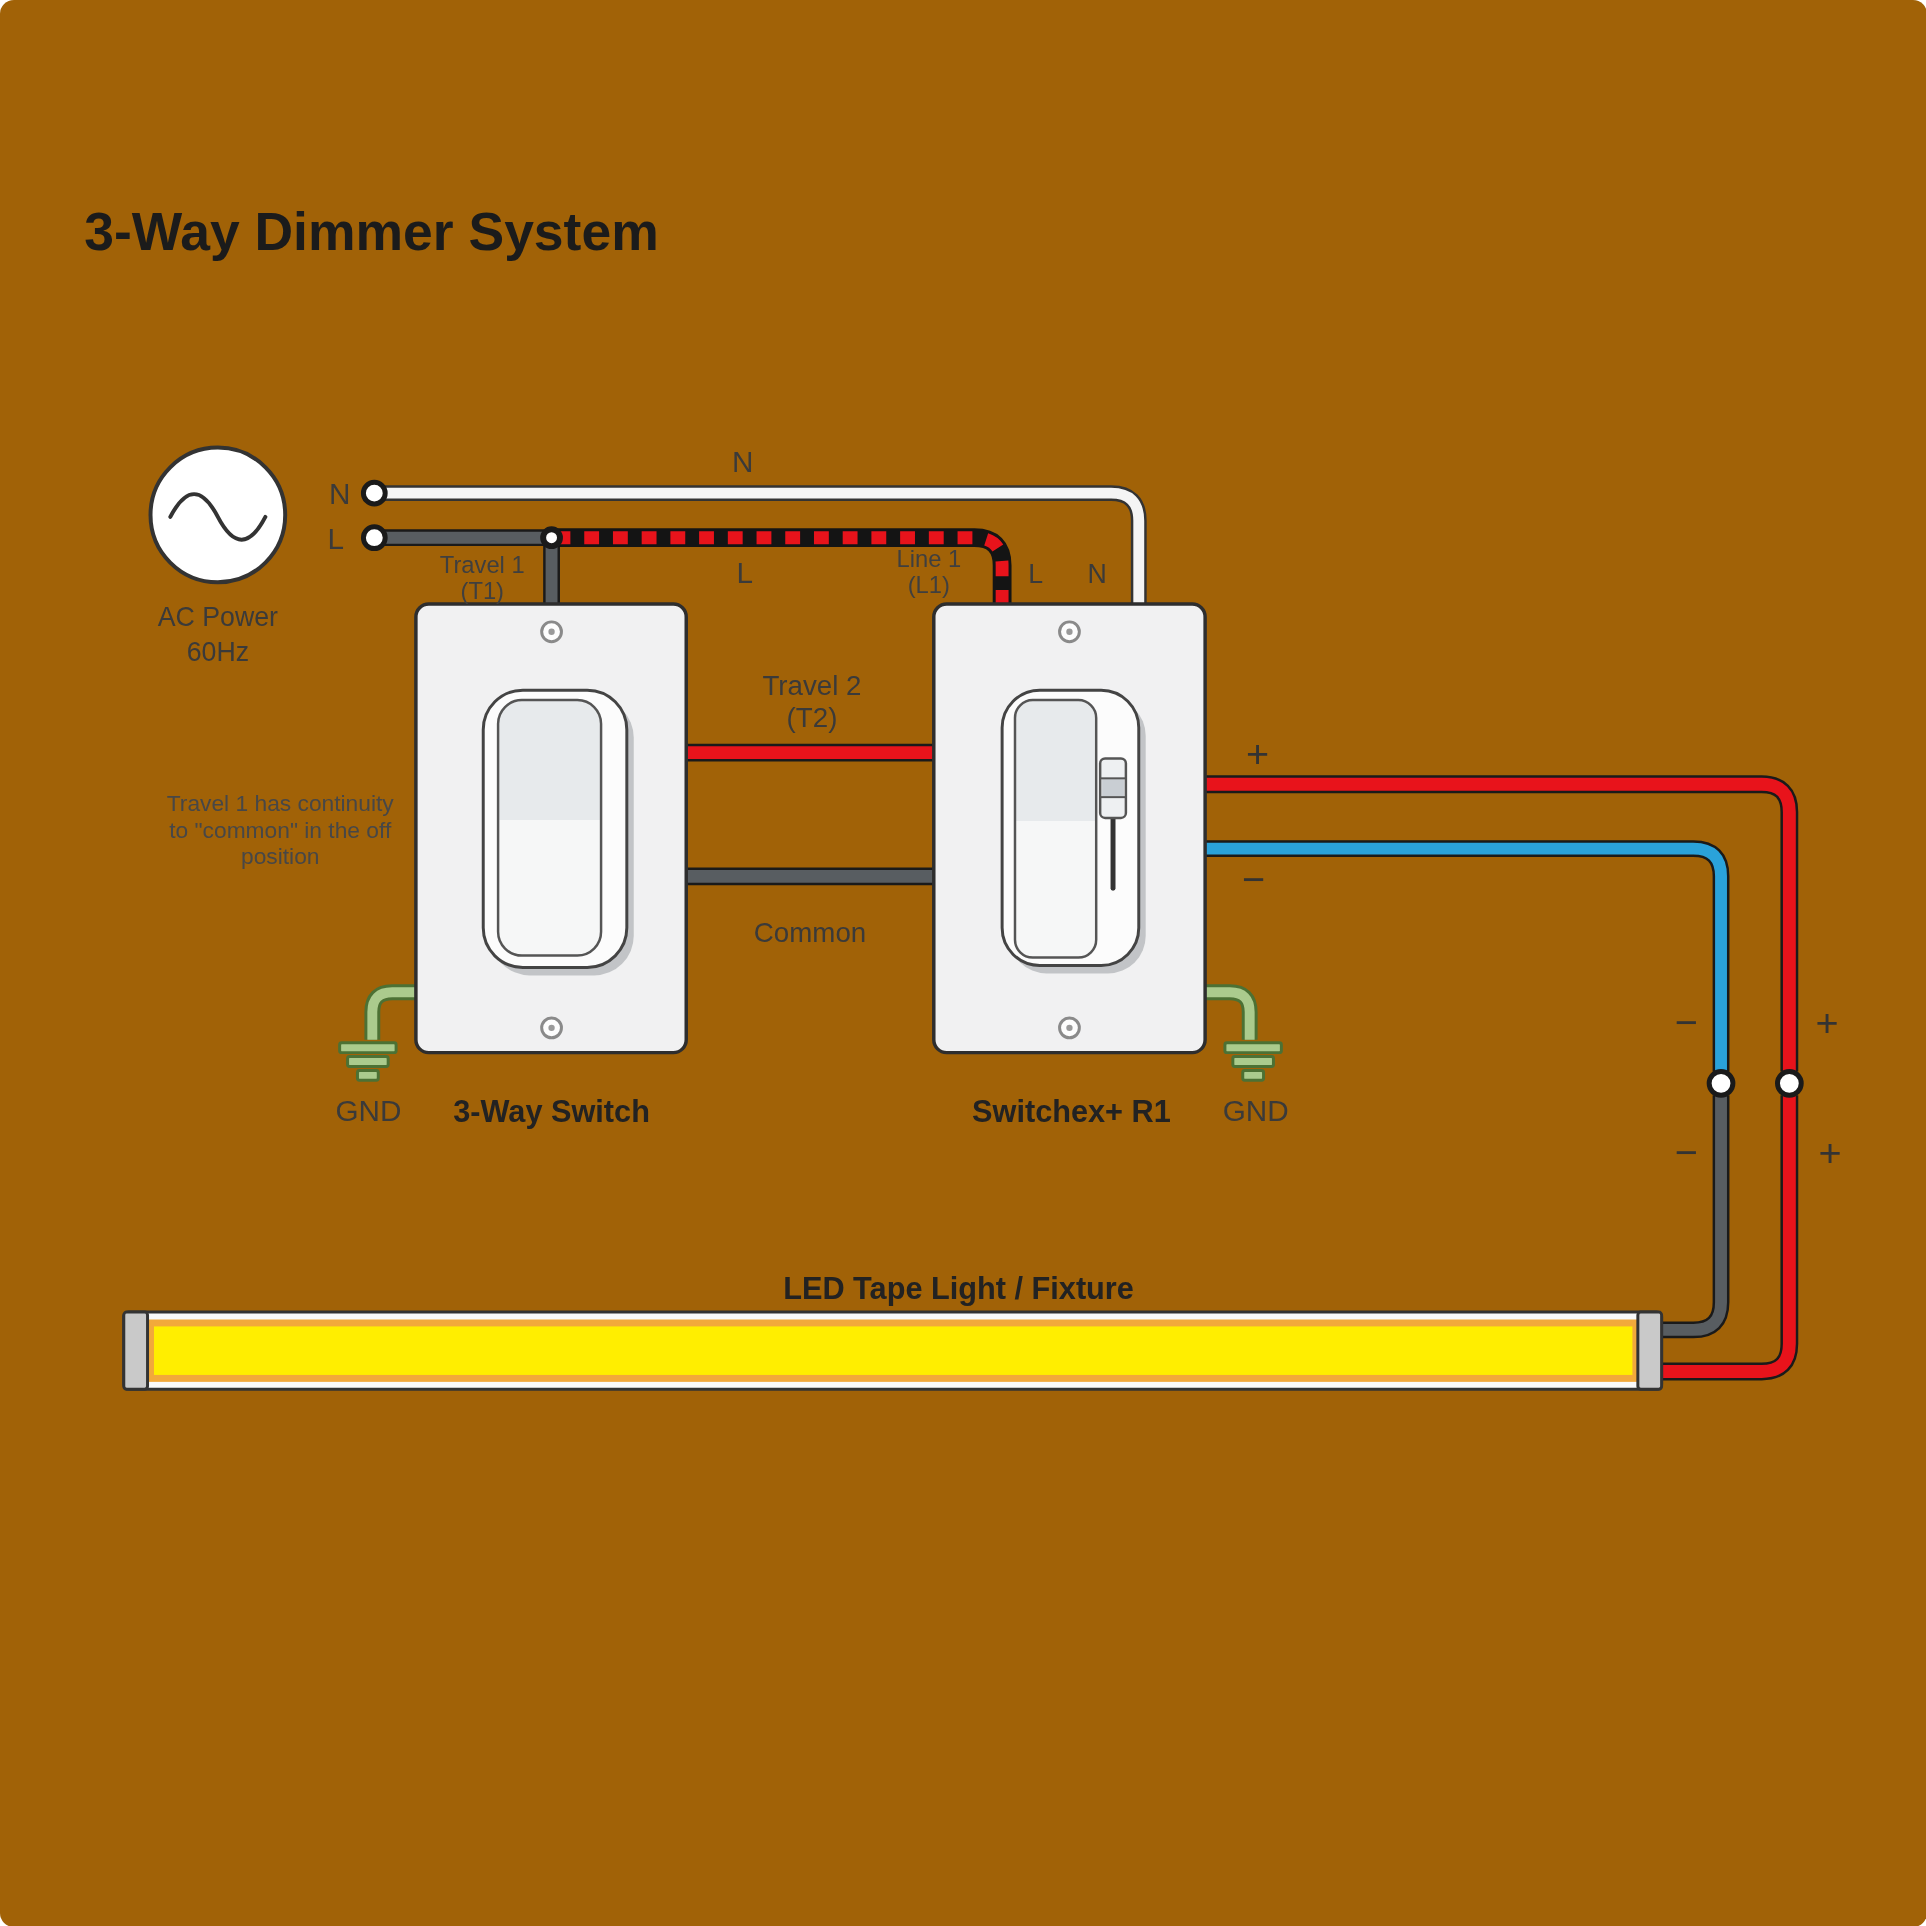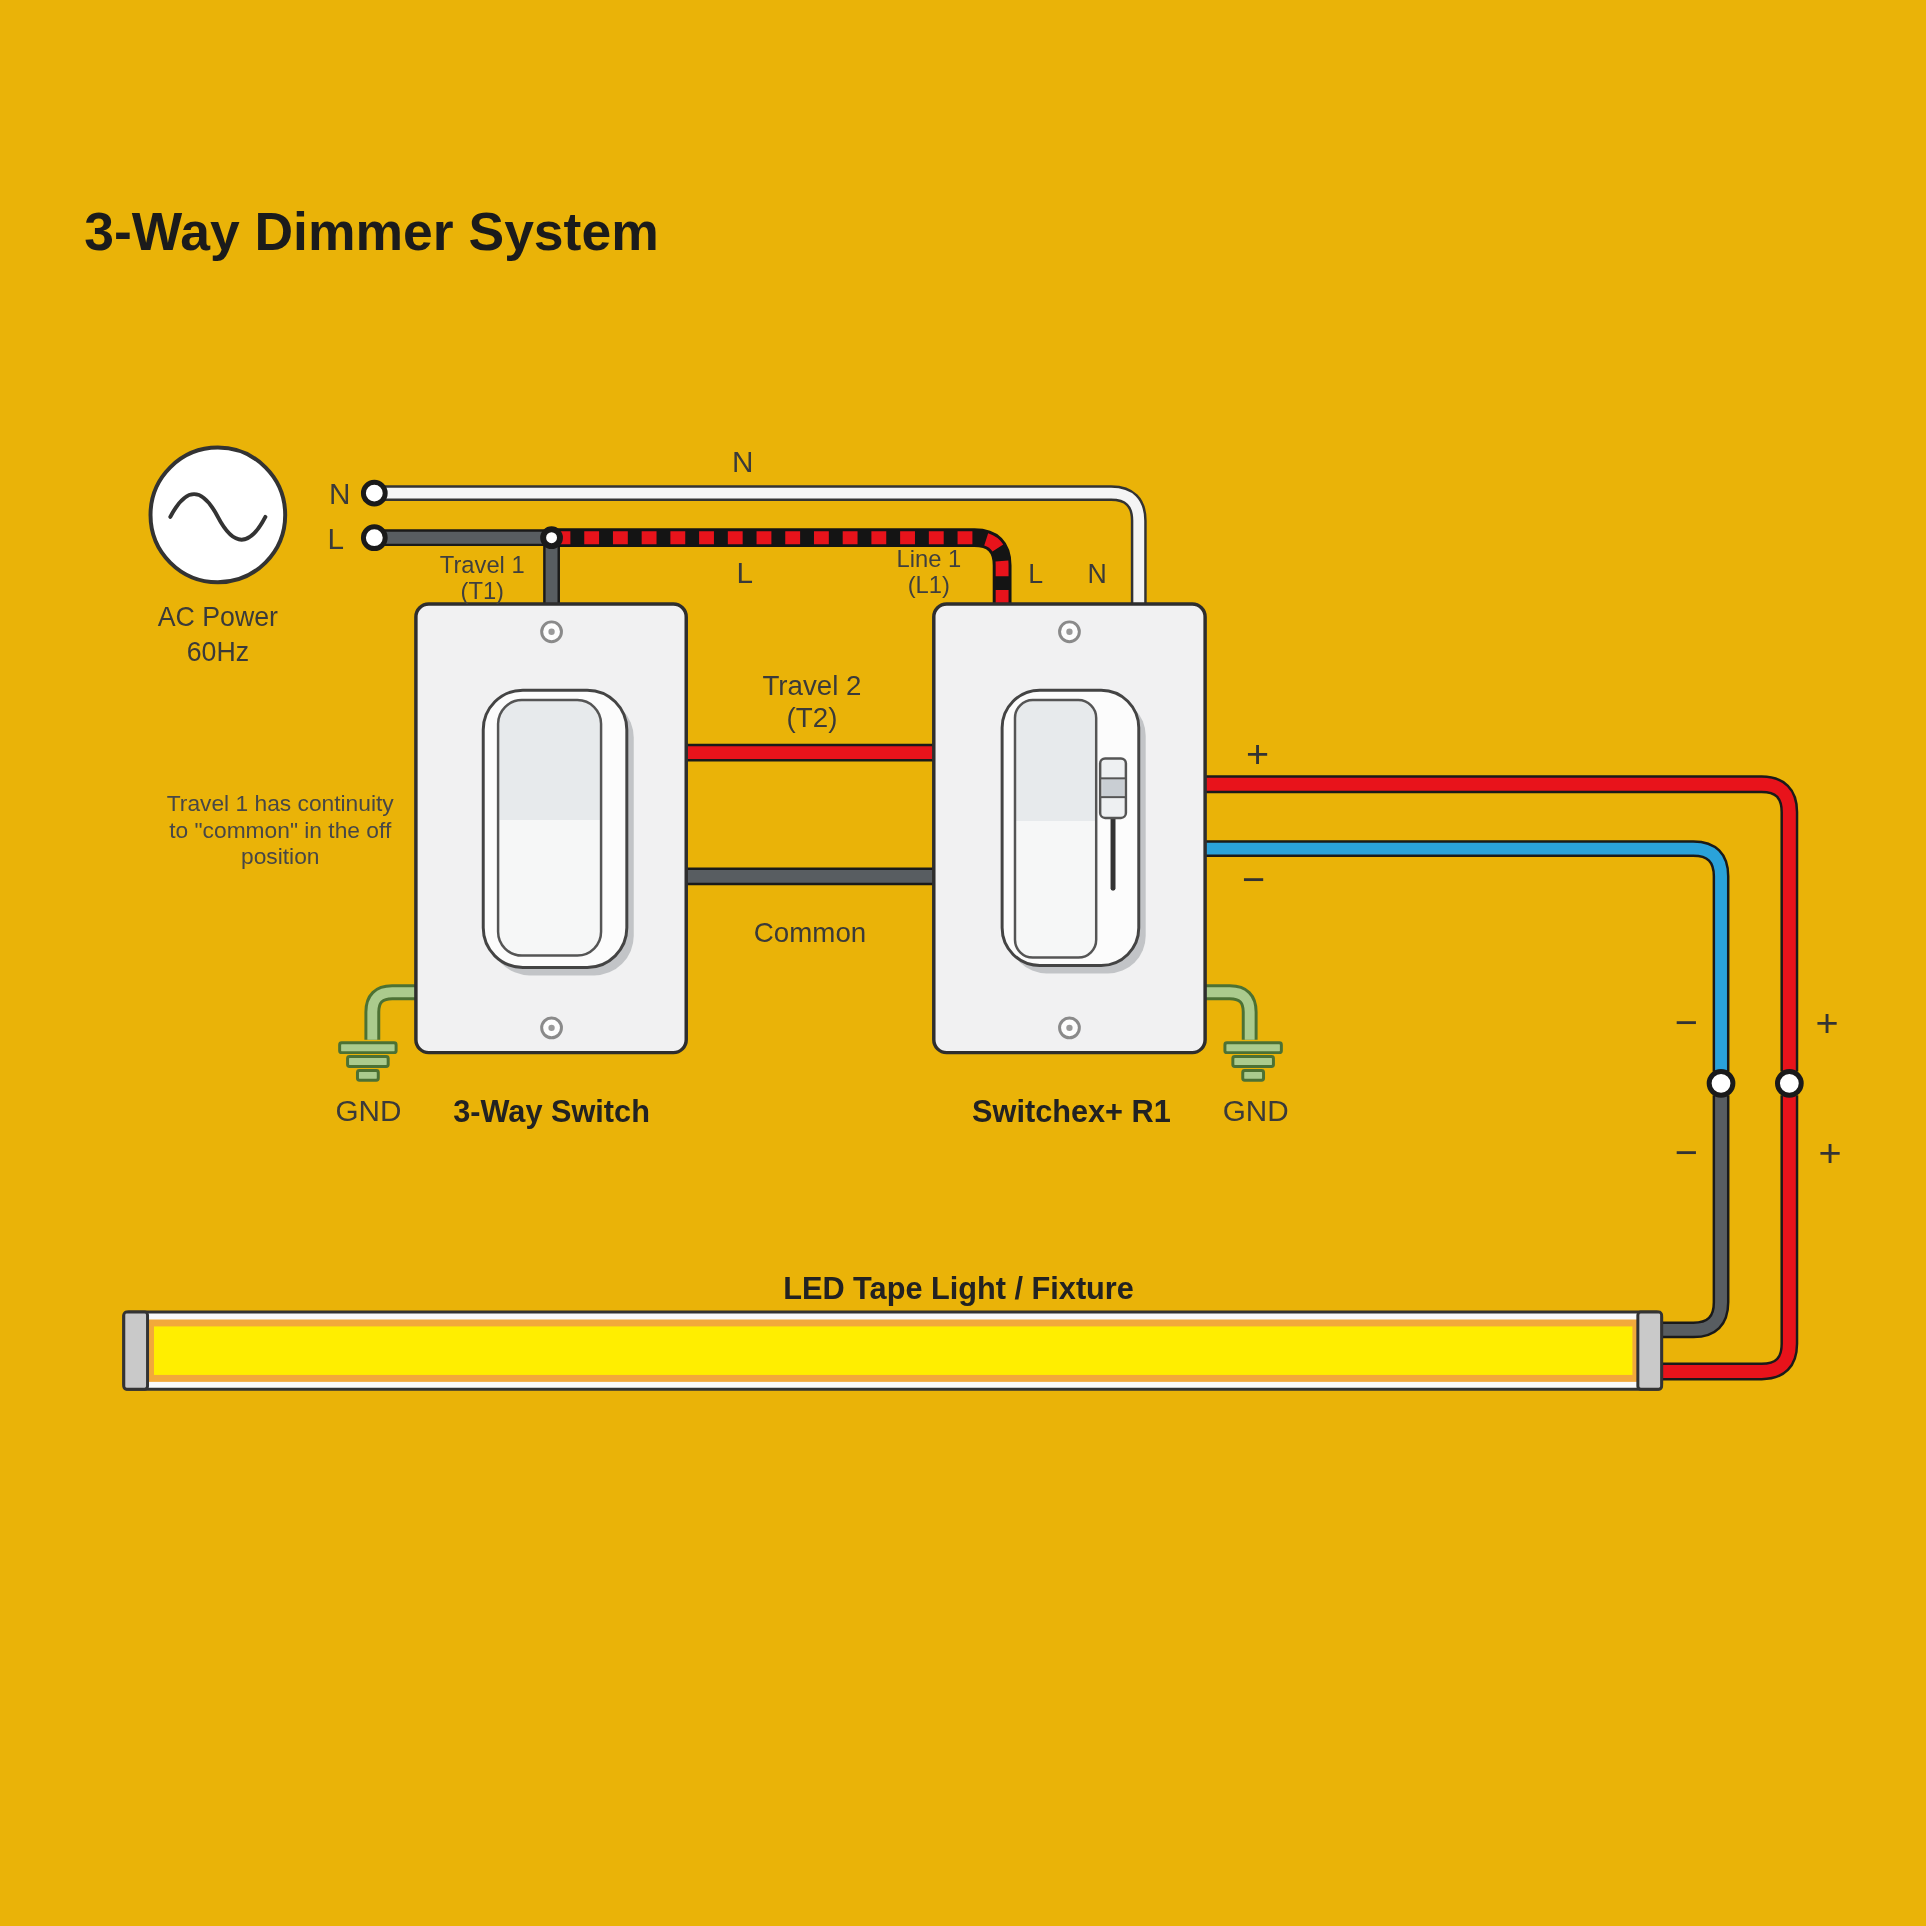--- a/index.html
+++ b/index.html
@@ -1,16 +1,16 @@
 <!DOCTYPE html>
 <html><head>
 <meta charset="utf-8">
 <style>
   html,body{margin:0;padding:0;background:#ffffff;}
-  .stage{position:relative;width:1927px;height:1927px;background:#eab308;overflow:hidden;}
+  .stage{position:relative;width:1927px;height:1927px;background:#a16207;overflow:hidden;border-radius:14px;}
   svg{display:block;}
   text{font-family:"Liberation Sans","DejaVu Sans",sans-serif;fill:#2b2b2b;}
   .title{font-size:54px;font-weight:700;fill:#1b1b1b;}
   .lbl30{font-size:30px;fill:#3a3a3a;}
   .lbl27{font-size:27px;fill:#3a3a3a;}
   .lbl24{font-size:24px;fill:#3f3f3f;}
   .lbl28{font-size:28px;fill:#3a3a3a;}
   .lbl31b{font-size:31px;font-weight:700;fill:#222222;}
   .note{font-size:23px;fill:#474747;}
   .sign{font-size:40px;fill:#333333;}

